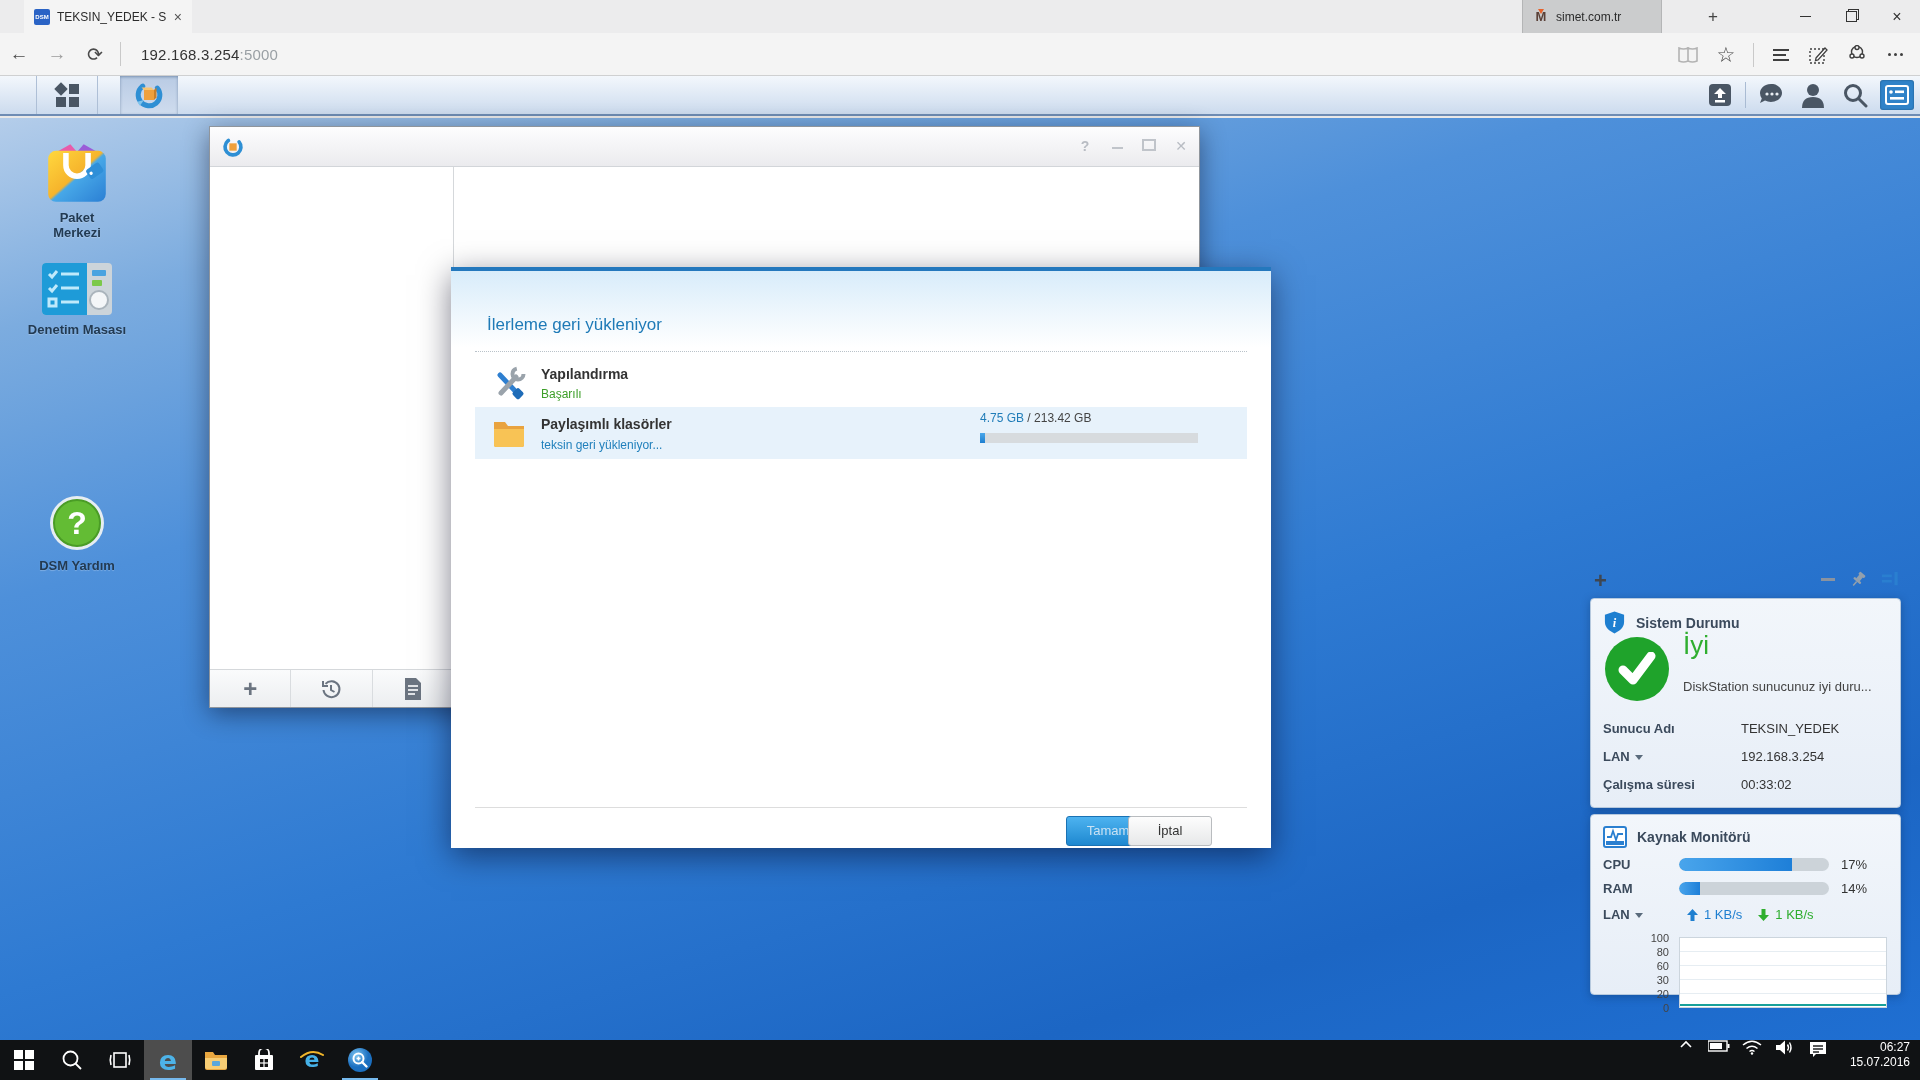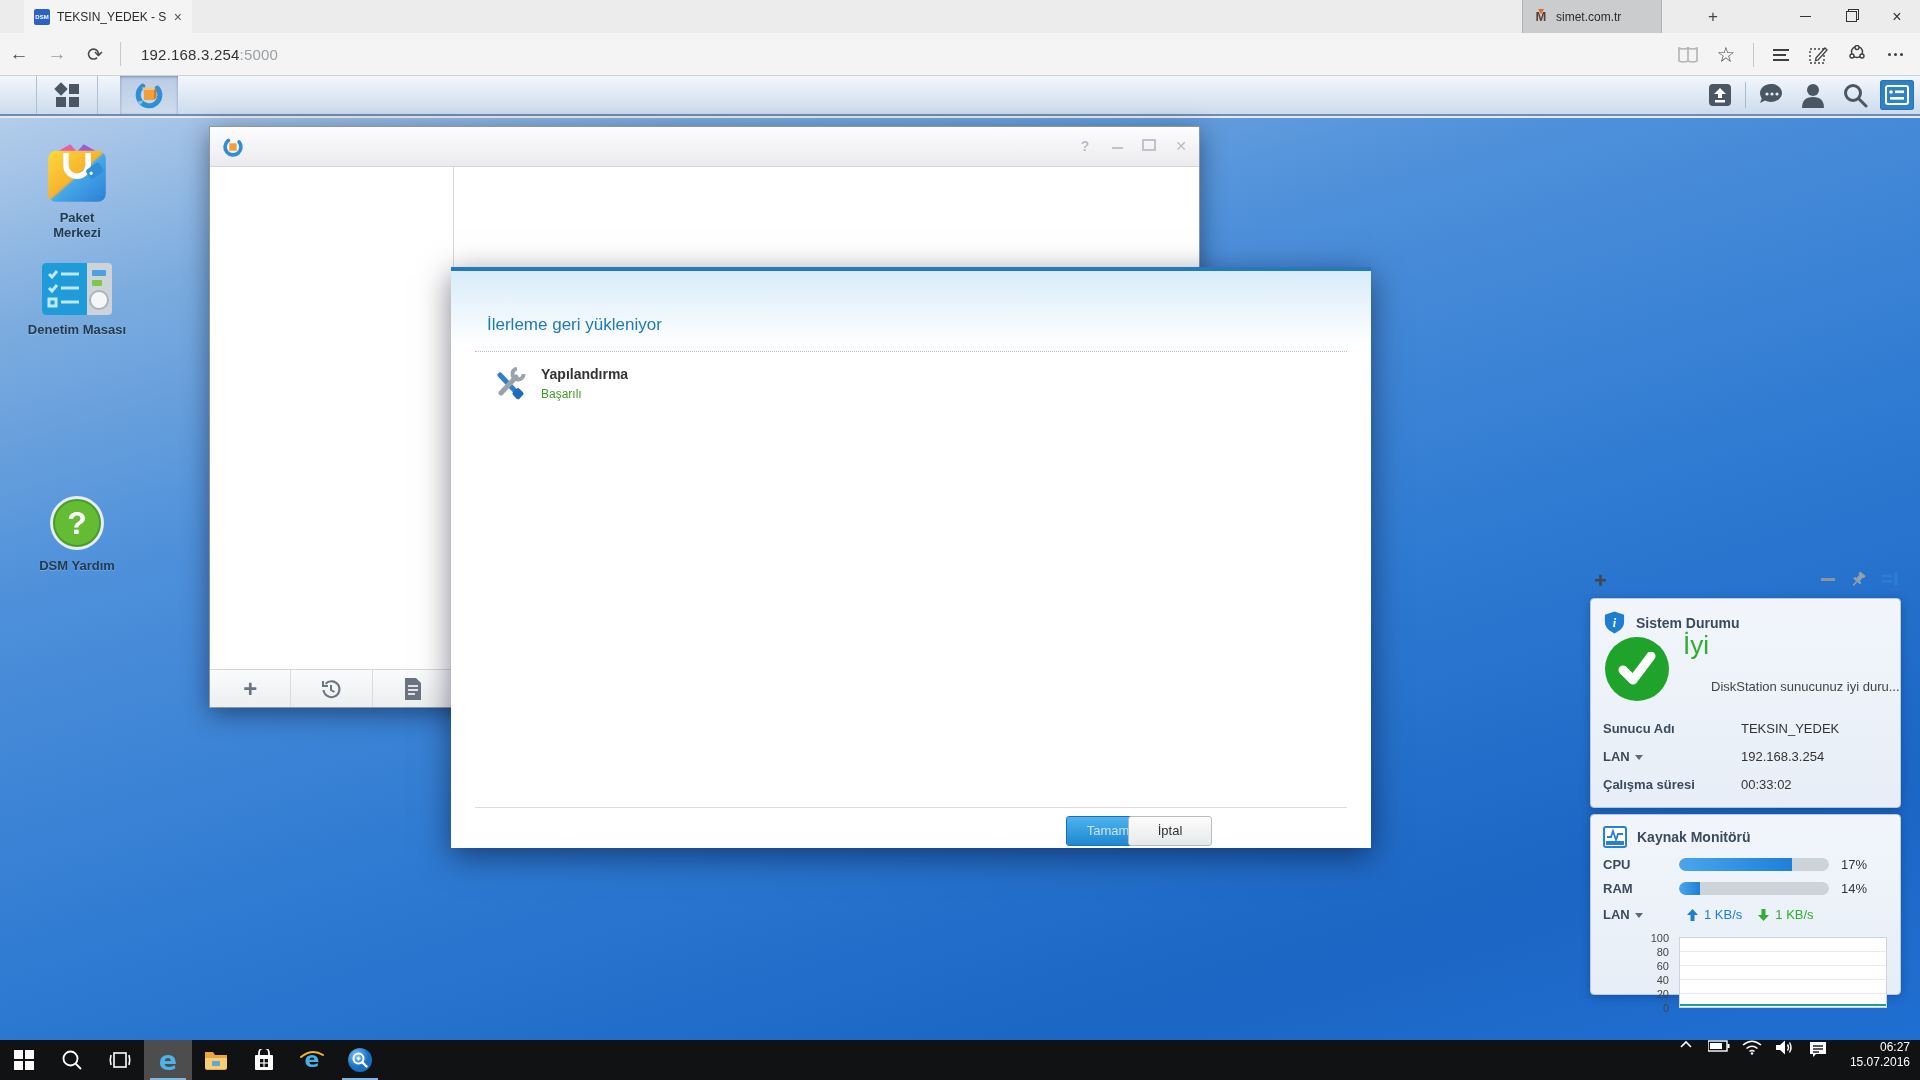--- a/index.html
+++ b/index.html
@@ -64,21 +64,21 @@
   .hbc-min::before{content:"";display:inline-block;width:11px;height:2px;background:#c0c4ca;margin-bottom:2px;}
   .hbc-max::before{content:"";display:inline-block;width:10px;height:8px;border:2px solid #c0c4ca;}
   .hb-panel { position:absolute; left:0; top:40px; width:244px; bottom:0; background:#fff; border-right:1px solid #d5d8db; }
   .hb-panel-footer { position:absolute; left:0; bottom:0; width:100%; height:38px;
     background:linear-gradient(#fafbfc,#eceef0); border-top:1px solid #d5d8db; display:flex; }
   .pf-btn { flex:1; display:flex; align-items:center; justify-content:center; border-right:1px solid #d9dcdf; }
   .pf-btn:last-child { border-right:none; }
   .pf-plus { font-size:24px; color:#6b7480; font-weight:bold; line-height:20px; }
 
   
-  .dialog { position:absolute; left:451px; top:267px; width:920px; height:581px;
+  .dialog { position:absolute; left:451px; top:267px; width:820px; height:581px;
     background:#fff; border-top:4px solid #2478bd; box-shadow:0 8px 30px rgba(0,0,25,.5); }
   .dlg-header { position:absolute; left:0; top:0; width:100%; height:76px;
     background:linear-gradient(#d8ecfa,#ffffff); }
   .dlg-title { position:absolute; left:36px; top:44px; font-size:17px; color:#1e7ab7; }
   .dlg-sep { position:absolute; left:24px; right:24px; top:80px; border-top:1px dotted #b9c2c9; }
   .dlg-row { position:absolute; left:24px; right:24px; height:48px; }
   .dlg-row.hl { background:#e7f2fb; }
   .row-ico { position:absolute; left:16px; top:6px; }
   .row-name { position:absolute; left:66px; top:7px; font-size:14px; font-weight:bold; color:#333; }
   .row-status { position:absolute; left:66px; top:28px; font-size:12px; }
@@ -99,21 +99,21 @@
   .wg-hdr-right { position:absolute; right:2px; top:2px; display:flex; gap:14px; align-items:center; }
   .wg-min { width:14px; height:3px; background:#8a93a0; }
   .card { position:absolute; left:1590px; width:311px; background:linear-gradient(#f2f6fb,#e7eef7);
     border:1px solid #b6c9de; border-radius:4px; box-shadow:0 2px 8px rgba(10,40,80,.35); }
   .card-sys { top:598px; height:210px; }
   .card-res { top:814px; height:181px; }
   .card-head { position:absolute; left:12px; top:11px; display:flex; align-items:center; gap:10px; }
   .card-title { font-size:14px; font-weight:bold; color:#3b4a5c; }
   .ok-circle { position:absolute; left:14px; top:38px; width:64px; height:64px; border-radius:50%; background:#1fa32b; display:flex; align-items:center; justify-content:center; }
   .sys-status { position:absolute; left:92px; top:31px; font-size:26px; color:#2fae2f; }
-  .sys-desc { position:absolute; left:92px; top:80px; width:208px; font-size:13px; color:#444; white-space:nowrap; overflow:hidden;margin-left:28px; }
+  .sys-desc { position:absolute; left:92px; top:80px; width:208px; font-size:13px; color:#444; white-space:nowrap; overflow:hidden; }
   .ws-row { position:absolute; left:12px; width:288px; display:flex; font-size:13px; }
   .ws-label { width:138px; font-weight:bold; color:#3b4a5c; }
   .ws-value { color:#333; }
   .caret { display:inline-block; margin-left:5px; border-left:4px solid transparent; border-right:4px solid transparent; border-top:5px solid #5a6b7c; vertical-align:middle; }
   .rm-row { position:absolute; left:12px; width:288px; display:flex; align-items:center; font-size:13px; }
   .rm-label { width:76px; font-weight:bold; color:#3b4a5c; }
   .bar-track { width:150px; height:13px; border-radius:7px; background:#ccd3d9; overflow:hidden; }
   .bar-fill { height:13px; border-radius:7px 0 0 7px; background:linear-gradient(90deg,#49a5ec,#1e7fd8); }
   .rm-pct { margin-left:12px; color:#333; }
   .lan-val { display:flex; align-items:center; gap:6px; margin-left:8px; }
@@ -363,20 +363,34 @@
         <svg class="row-ico" width="36" height="36" viewBox="0 0 36 36">
           <line x1="9" y1="10" x2="26" y2="28" stroke="#2e7fd0" stroke-width="5" stroke-linecap="round"></line>
           <rect x="23" y="24" width="9" height="9" rx="2" fill="#1f6cb8" transform="rotate(45 27 28)"></rect>
           <line x1="10" y1="28" x2="25" y2="12" stroke="#9aa3ab" stroke-width="5" stroke-linecap="round"></line>
           <circle cx="27" cy="9" r="5.5" fill="none" stroke="#9aa3ab" stroke-width="4" stroke-dasharray="24 11"></circle>
         </svg>
         <div class="row-name">Yapılandırma</div>
         <div class="row-status st-ok">Başarılı</div>
       </div>
 
+      <div class="dlg-row hl" style="top:136px; height:52px;">
+        <svg class="row-ico" width="36" height="36" viewBox="0 0 36 36" style="top:8px;">
+          <path d="M3 7 h11 l3 4 h16 v19 a2 2 0 0 1 -2 2 H5 a2 2 0 0 1 -2 -2 Z" fill="#e9a33f"></path>
+          <path d="M3 14 h30 v16 a2 2 0 0 1 -2 2 H5 a2 2 0 0 1 -2 -2 Z" fill="#f8c355"></path>
+        </svg>
+        <div class="row-name" style="top:9px;">Paylaşımlı klasörler</div>
+        <div class="row-status st-run" style="top:31px;">teksin geri yükleniyor...</div>
+        <div class="prog-wrap">
+          <div class="prog-text"><span class="prog-val">4.75 GB</span><span> / 213.42 GB</span></div>
+          <div class="prog-track">
+              <div class="prog-fill" style="width: 2.3%;"></div>
+            </div>
+        </div>
+      </div>
 
       <div class="dlg-footer-sep"></div>
       <div class="dlg-btn btn-ok">Tamam</div>
       <div class="dlg-btn btn-cancel">İptal</div>
     </div>
 
     <div class="wg-header" style="top:450px;">
       <div class="wg-plus">+</div>
       <div class="wg-hdr-right">
         <div class="wg-min"></div>
@@ -458,21 +472,21 @@
           <svg width="11" height="12" viewBox="0 0 11 12" style="margin-left:10px;">
               <polygon points="5.5,12 0,6 3.5,6 3.5,0 7.5,0 7.5,6 11,6" fill="#2fae2f"></polygon>
             </svg>
           <span class="kb-down">1 KB/s</span>
         </span>
       </div>
       <div class="chart-ticks">
         <div>100</div>
         <div>80</div>
         <div>60</div>
-        <div>40</div>
+        <div>30</div>
         <div>20</div>
         <div>0</div>
       </div>
       <div class="plot">
         <div class="gridline" style="top:13px;"></div>
         <div class="gridline" style="top:27px;"></div>
         <div class="gridline" style="top:41px;"></div>
         <div class="gridline" style="top:55px;"></div>
         <div class="plot-line"></div>
       </div>

